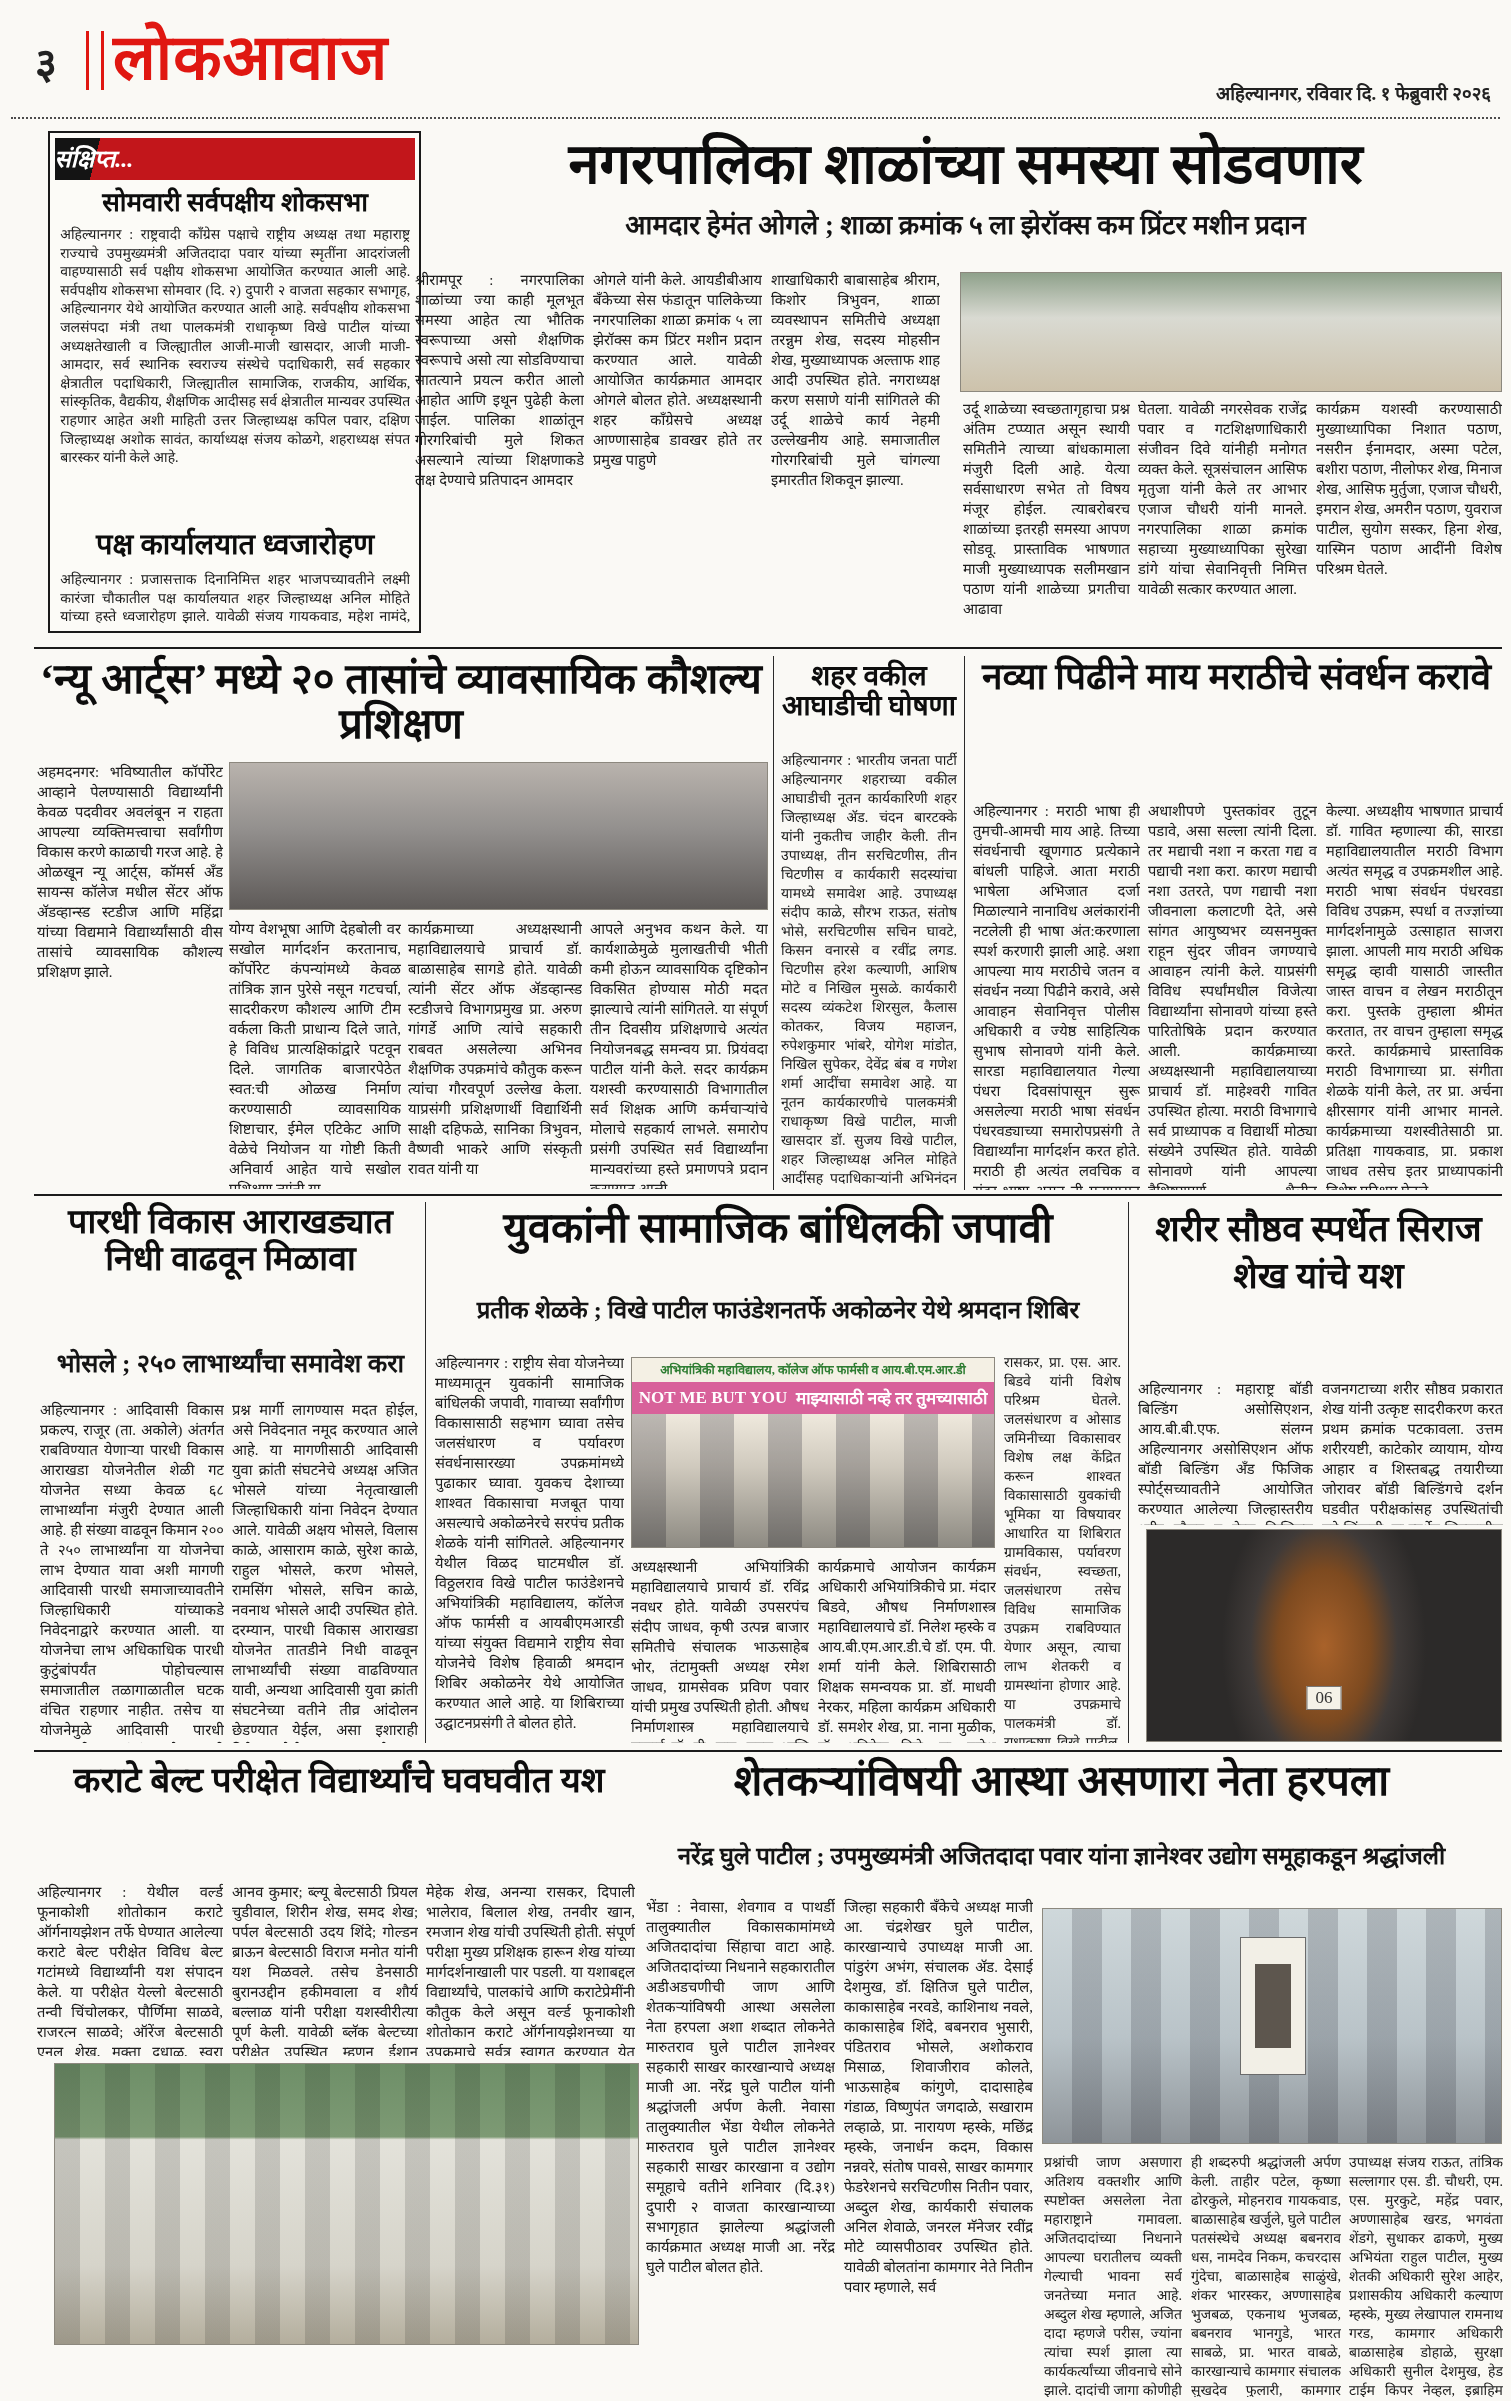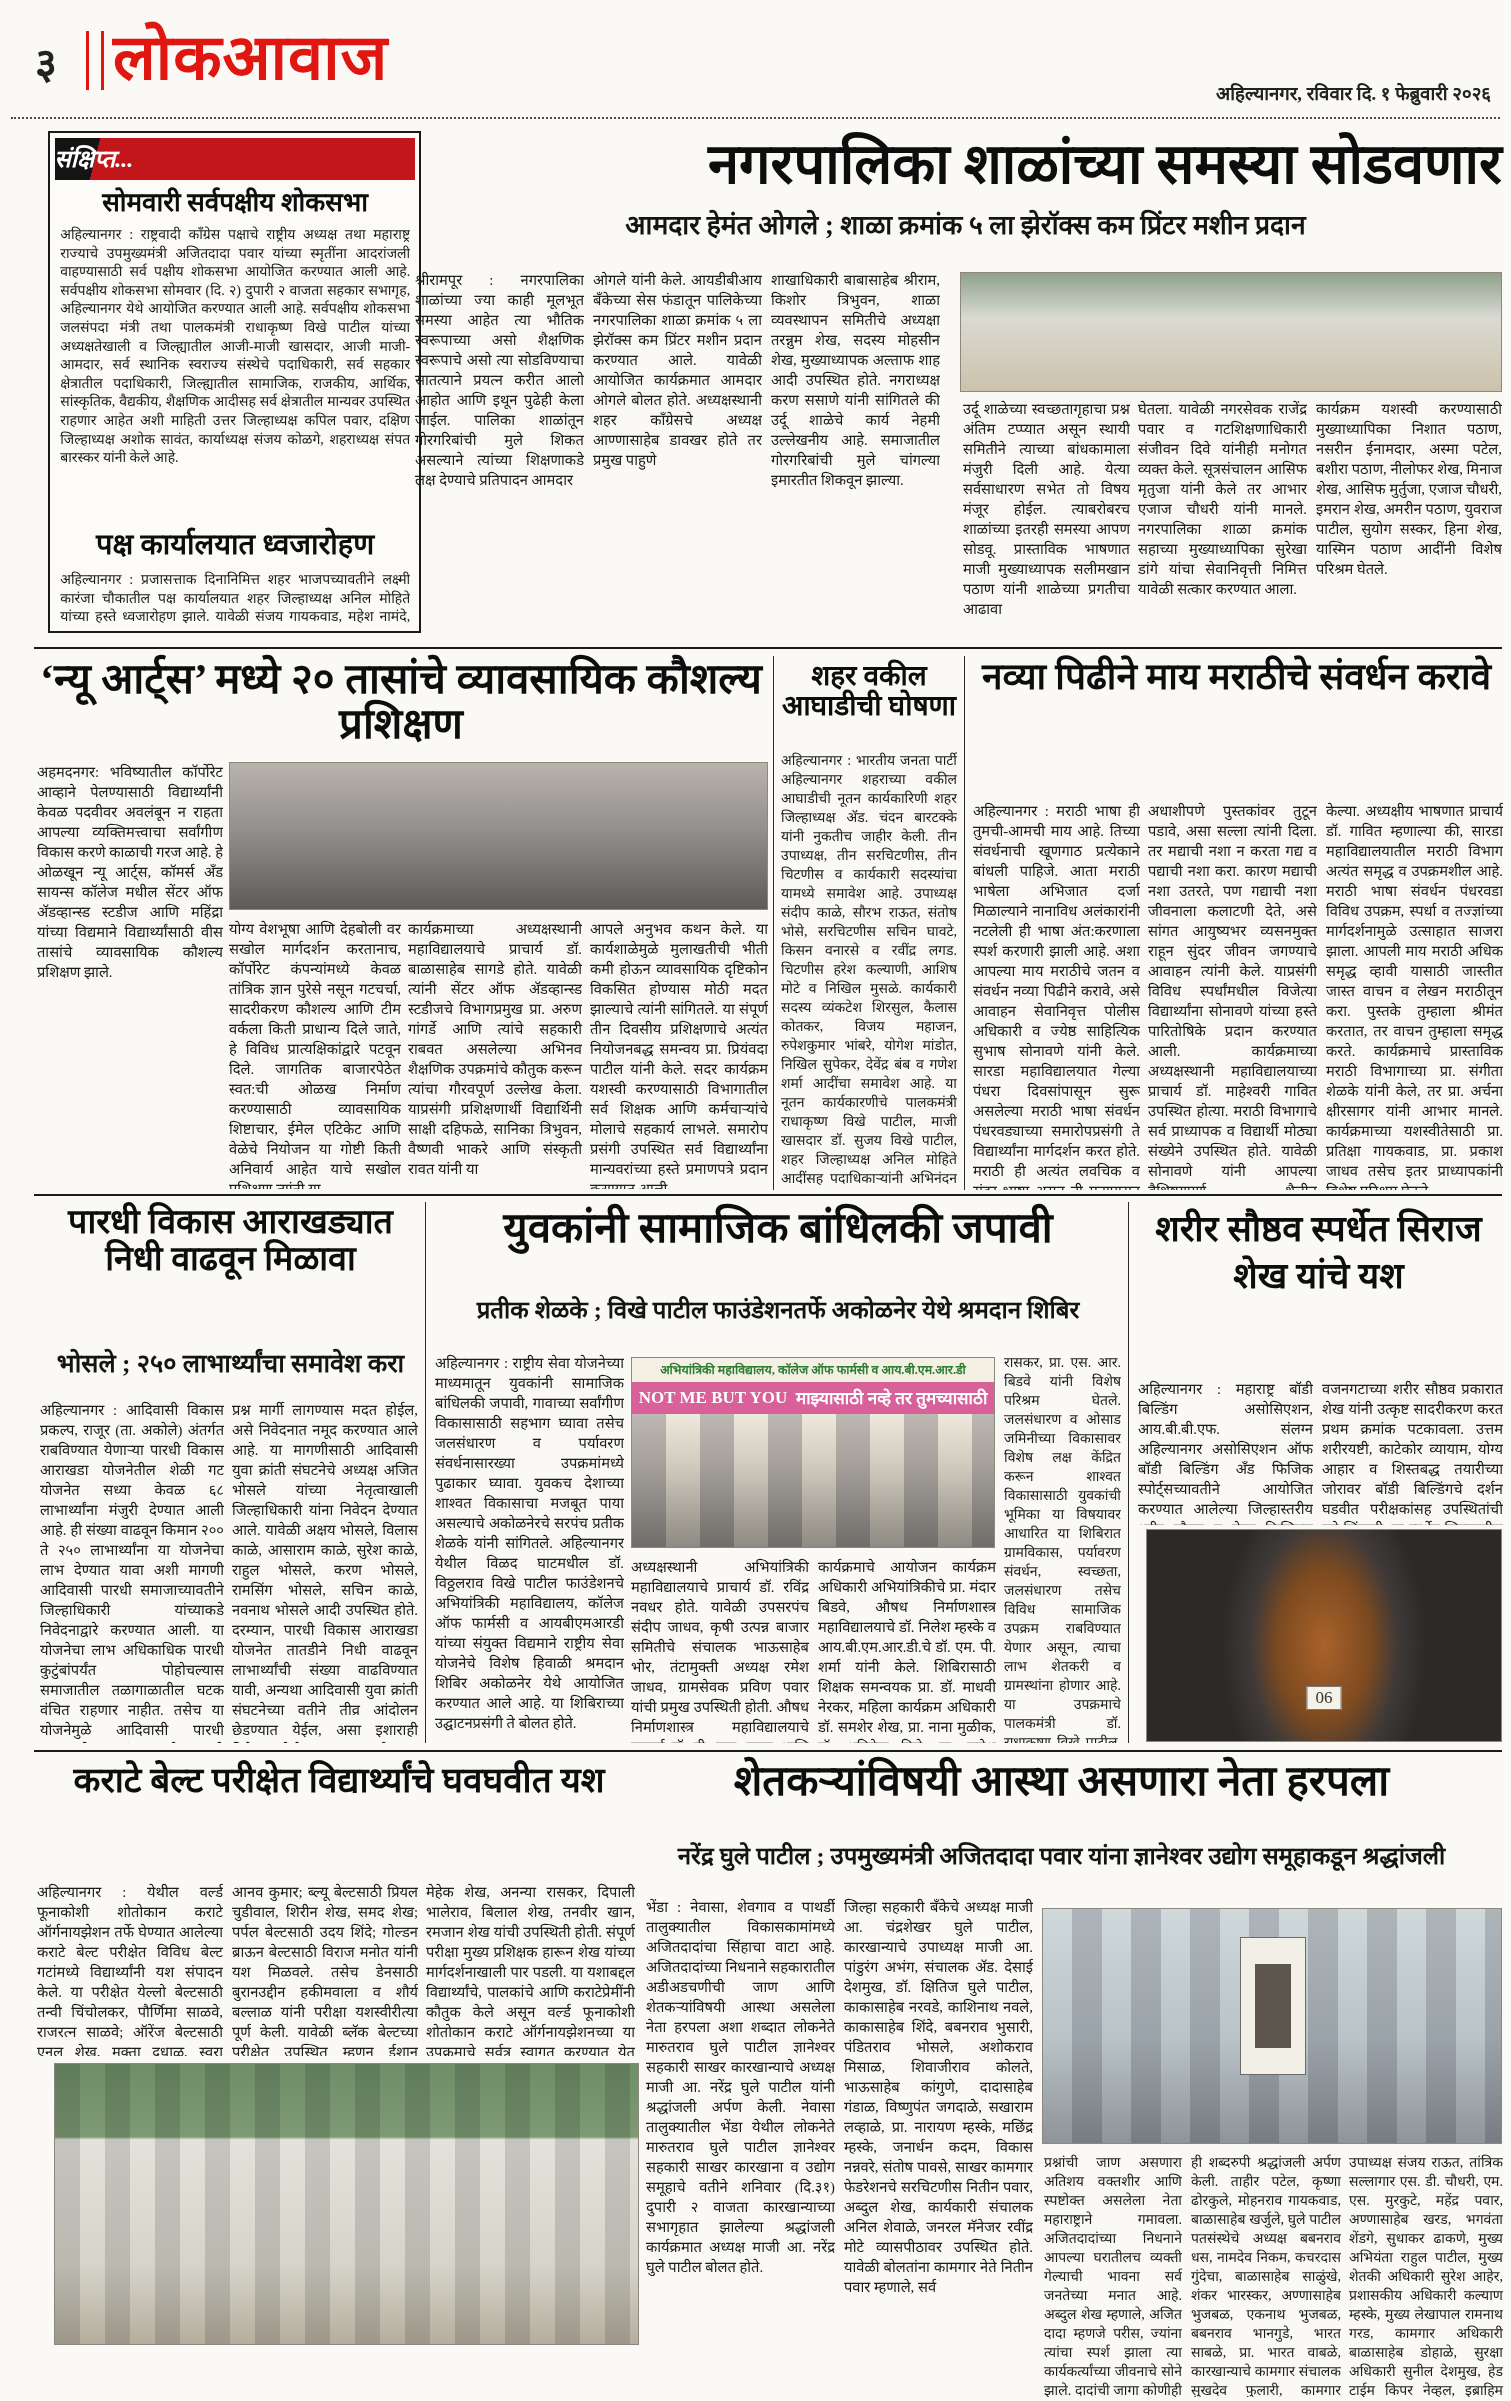--- a/index.html
+++ b/index.html
@@ -63,21 +63,21 @@
   <div class="abs" id="briefsbox" style="left:48px;top:131px;width:373px;height:502px;">
     <div id="briefsband">
       <span>संक्षिप्त...</span>
     </div>
     <div class="abs headline center" style="left:5.6px;top:56px;width:359px;font-size:26px;">सोमवारी सर्वपक्षीय शोकसभा</div>
     <div class="abs bodycol" style="left:10.2px;top:93px;width:350px;height:299px;font-size:14px;line-height:18.6px;">अहिल्यानगर : राष्ट्रवादी काँग्रेस पक्षाचे राष्ट्रीय अध्यक्ष तथा महाराष्ट्र राज्याचे उपमुख्यमंत्री अजितदादा पवार यांच्या स्मृतींना आदरांजली वाहण्यासाठी सर्व पक्षीय शोकसभा आयोजित करण्यात आली आहे. सर्वपक्षीय शोकसभा सोमवार (दि. २) दुपारी २ वाजता सहकार सभागृह, अहिल्यानगर येथे आयोजित करण्यात आली आहे. सर्वपक्षीय शोकसभा जलसंपदा मंत्री तथा पालकमंत्री राधाकृष्ण विखे पाटील यांच्या अध्यक्षतेखाली व जिल्ह्यातील आजी-माजी खासदार, आजी माजी-आमदार, सर्व स्थानिक स्वराज्य संस्थेचे पदाधिकारी, सर्व सहकार क्षेत्रातील पदाधिकारी, जिल्ह्यातील सामाजिक, राजकीय, आर्थिक, सांस्कृतिक, वैद्यकीय, शैक्षणिक आदीसह सर्व क्षेत्रातील मान्यवर उपस्थित राहणार आहेत अशी माहिती उत्तर जिल्हाध्यक्ष कपिल पवार, दक्षिण जिल्हाध्यक्ष अशोक सावंत, कार्याध्यक्ष संजय कोळगे, शहराध्यक्ष संपत बारस्कर यांनी केले आहे.</div>
     <div class="abs headline center" style="left:5.6px;top:396px;width:359px;font-size:29px;">पक्ष कार्यालयात ध्वजारोहण</div>
     <div class="abs bodycol" style="left:10.2px;top:438px;width:350px;height:56px;font-size:14px;line-height:18.6px;height:56px;">अहिल्यानगर : प्रजासत्ताक दिनानिमित्त शहर भाजपच्यावतीने लक्ष्मी कारंजा चौकातील पक्ष कार्यालयात शहर जिल्हाध्यक्ष अनिल मोहिते यांच्या हस्ते ध्वजारोहण झाले. यावेळी संजय गायकवाड, महेश नामंदे, निखील वारे, बाबासाहेब सानप, प्रिया जानवे, गीता गिल्डा, ज्योती दांडगे, मुकुल गंधे, सुर्वेंद्र गांधी, पक्षाचे नूतन नगरसेवक व पदाधिकारी उपस्थित होते.</div>
   </div>
 
-  <div class="abs headline center" style="left:429px;top:134px;width:1073px;font-size:56px;text-align:right;">नगरपालिका शाळांच्या समस्या सोडवणार</div>
+  <div class="abs headline center" style="left:429px;top:134px;width:1073px;font-size:56px;">नगरपालिका शाळांच्या समस्या सोडवणार</div>
   <div class="abs subhead center" style="left:429px;top:210px;width:1073px;font-size:26.5px;">आमदार हेमंत ओगले ; शाळा क्रमांक ५ ला झेरॉक्स कम प्रिंटर मशीन प्रदान</div>
   <div class="abs photo" id="leadphoto" style="left:960px;top:272px;width:542px;height:120px;">
       <div class="paint ppl"></div>
     </div>
   <div class="abs bodycol" style="left:415px;top:270px;width:169px;height:374px;">श्रीरामपूर : नगरपालिका शाळांच्या ज्या काही मूलभूत समस्या आहेत त्या भौतिक स्वरूपाच्या असो शैक्षणिक स्वरूपाचे असो त्या सोडविण्याचा सातत्याने प्रयत्न करीत आलो आहोत आणि इथून पुढेही केला जाईल. पालिका शाळांतून गोरगरिबांची मुले शिकत असल्याने त्यांच्या शिक्षणाकडे लक्ष देण्याचे प्रतिपादन आमदार</div>
   <div class="abs bodycol" style="left:593px;top:270px;width:169px;height:374px;">ओगले यांनी केले. आयडीबीआय बँकेच्या सेस फंडातून पालिकेच्या नगरपालिका शाळा क्रमांक ५ ला झेरॉक्स कम प्रिंटर मशीन प्रदान करण्यात आले. यावेळी आयोजित कार्यक्रमात आमदार ओगले बोलत होते. अध्यक्षस्थानी शहर काँग्रेसचे अध्यक्ष आण्णासाहेब डावखर होते तर प्रमुख पाहुणे</div>
   <div class="abs bodycol" style="left:771px;top:270px;width:169px;height:374px;">शाखाधिकारी बाबासाहेब श्रीराम, किशोर त्रिभुवन, शाळा व्यवस्थापन समितीचे अध्यक्षा तरन्नुम शेख, सदस्य मोहसीन शेख, मुख्याध्यापक अल्ताफ शाह आदी उपस्थित होते. नगराध्यक्ष करण ससाणे यांनी सांगितले की उर्दू शाळेचे कार्य नेहमी उल्लेखनीय आहे. समाजातील गोरगरिबांची मुले चांगल्या इमारतीत शिकवून झाल्या.</div>
   <div class="abs bodycol" style="left:963px;top:399px;width:167px;height:245px;">उर्दू शाळेच्या स्वच्छतागृहाचा प्रश्न अंतिम टप्प्यात असून स्थायी समितीने त्याच्या बांधकामाला मंजुरी दिली आहे. येत्या सर्वसाधारण सभेत तो विषय मंजूर होईल. त्याबरोबरच शाळांच्या इतरही समस्या आपण सोडवू. प्रास्ताविक भाषणात माजी मुख्याध्यापक सलीमखान पठाण यांनी शाळेच्या प्रगतीचा आढावा</div>
   <div class="abs bodycol" style="left:1316px;top:399px;width:186px;height:245px;">कार्यक्रम यशस्वी करण्यासाठी मुख्याध्यापिका निशात पठाण, नसरीन ईनामदार, अस्मा पटेल, बशीरा पठाण, नीलोफर शेख, मिनाज शेख, आसिफ मुर्तुजा, एजाज चौधरी, इमरान शेख, अमरीन पठाण, युवराज पाटील, सुयोग सस्कर, हिना शेख, यास्मिन पठाण आदींनी विशेष परिश्रम घेतले.</div>
   <div class="abs bodycol" style="left:1138px;top:399px;width:169px;height:245px;">घेतला. यावेळी नगरसेवक राजेंद्र पवार व गटशिक्षणाधिकारी संजीवन दिवे यांनीही मनोगत व्यक्त केले. सूत्रसंचालन आसिफ मृतुजा यांनी केले तर आभार एजाज चौधरी यांनी मानले. नगरपालिका शाळा क्रमांक सहाच्या मुख्याध्यापिका सुरेखा डांगे यांचा सेवानिवृत्ती निमित्त यावेळी सत्कार करण्यात आला.</div>

